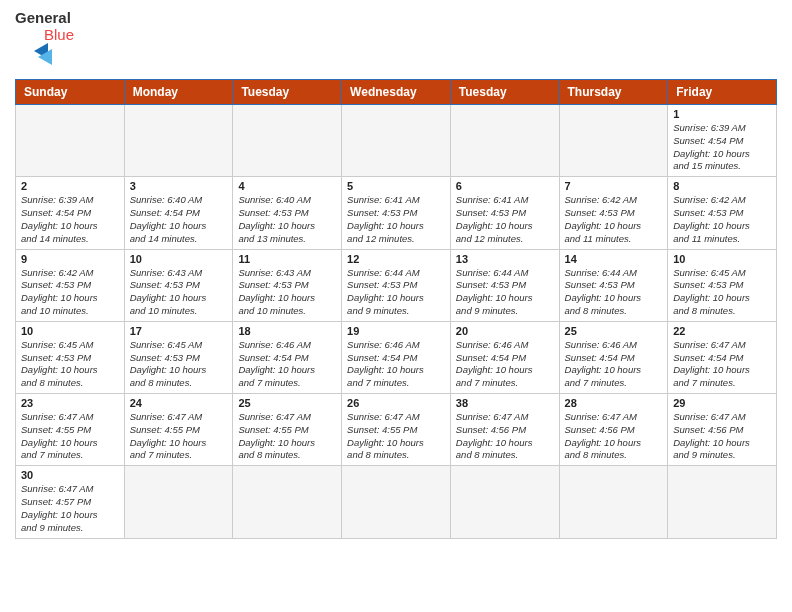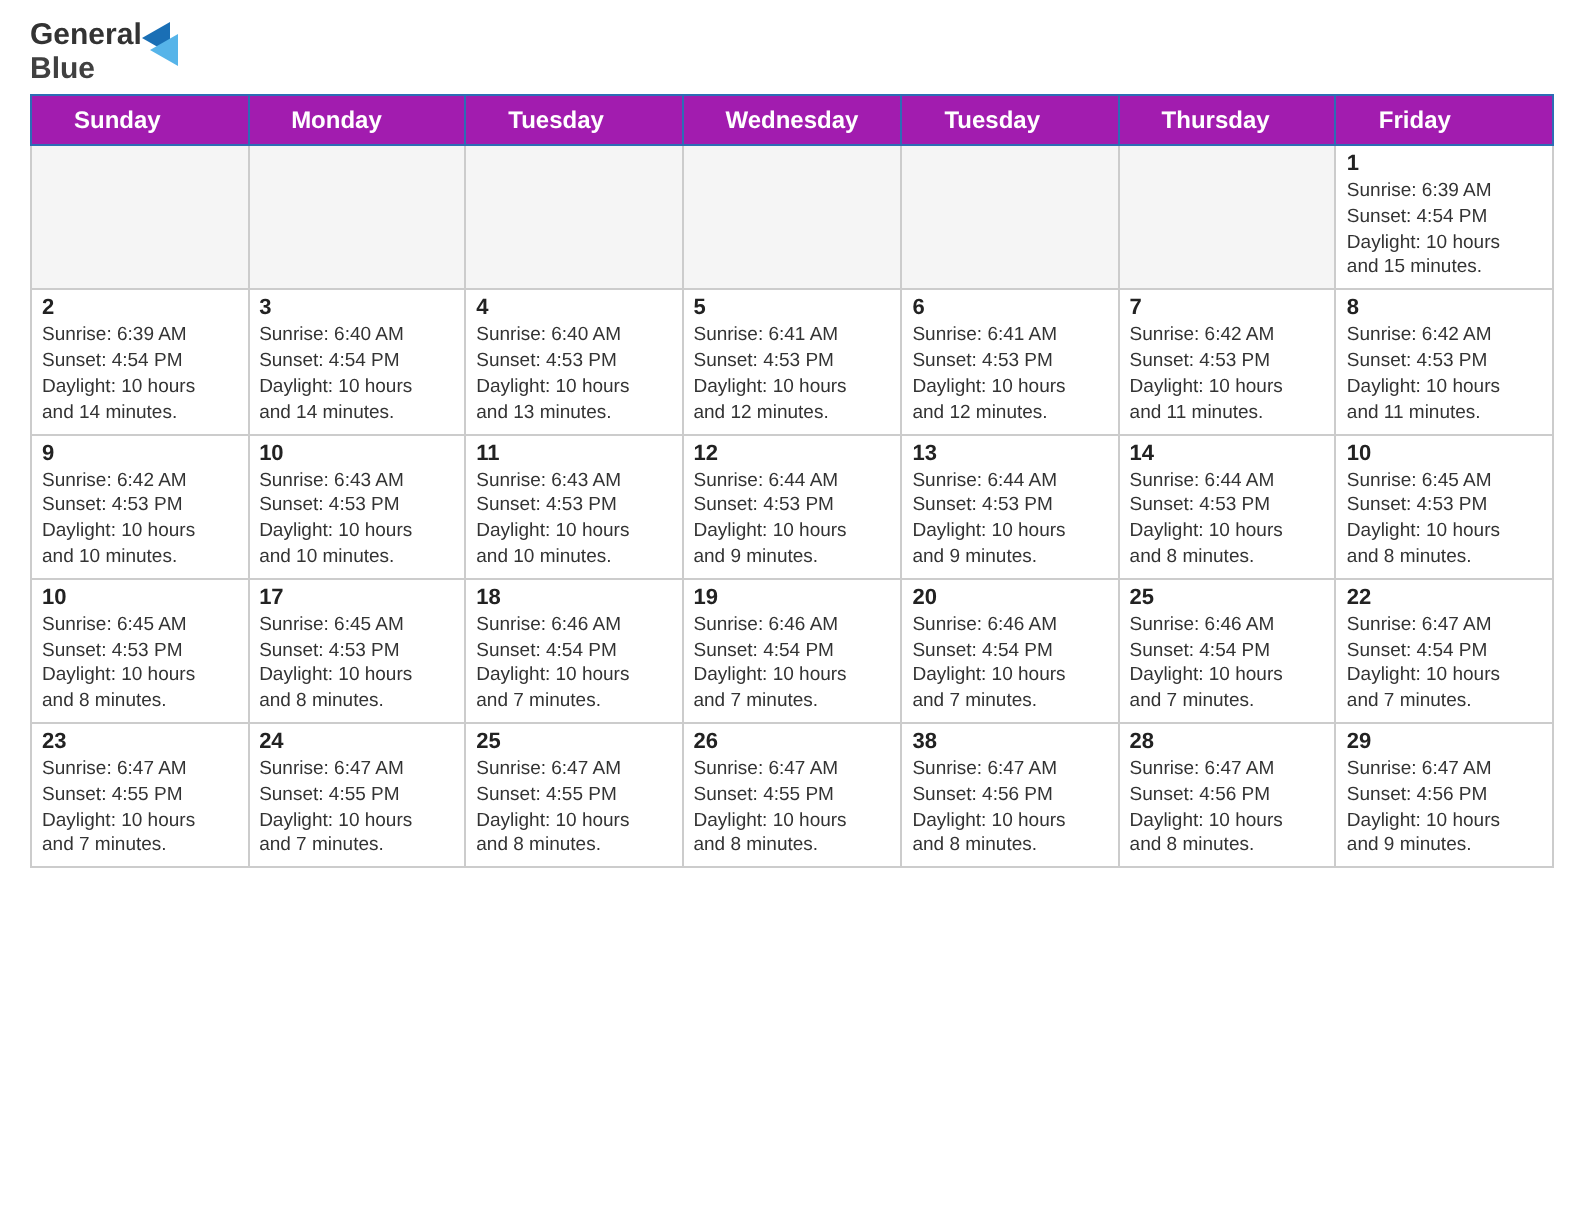--- a/index.html
+++ b/index.html
@@ -32,24 +32,24 @@
     .location {
       font-size: 14px;
       color: #555;
     }
     table {
       width: 100%;
       border-collapse: collapse;
       font-size: 10px;
     }
     thead tr th {
-      background-color: #a21caf;
+      background-color: #c2410c;
       color: #fff;
       text-align: left;
-      padding: 5px 21px;
+      padding: 5px 8px;
       font-size: 12px;
       font-weight: bold;
       border: 1px solid #2d6db5;
     }
     tbody tr td {
       border: 1px solid #ccc;
       vertical-align: top;
       padding: 3px 5px;
       width: calc(100% / 7);
       min-height: 70px;
@@ -63,31 +63,32 @@
       font-weight: bold;
       font-size: 11px;
       color: #222;
       display: block;
       margin-bottom: 2px;
     }
     .day-info {
       color: #333;
       font-size: 9.5px;
       line-height: 1.35;
+      font-style: italic;
     }
   </style>
 </head>
 <body>
 
 <div class="header">
   <div class="logo">
-      <div style="display: flex; align-items: center; gap: 0px;">
+      <div style="display: flex; align-items: center; gap: 0px; flex-direction: column;">
         <div style="line-height: 1.1; font-size: 15px;">
           <div style="color: rgb(51, 51, 51); font-weight: bold;">General</div>
-          <div style="color: #404040; font-weight: bold;">Blue</div>
+          <div style="color: #ef4444; font-weight: normal; margin-left: 29px;">Blue</div>
         </div>
         <svg width="22" height="32" viewBox="0 0 22 32">
           <polygon points="0,8 14,0 14,16" fill="#1a6fb5"></polygon>
           <polygon points="4,14 18,6 18,22" fill="#56b4e9"></polygon>
         </svg>
       </div>
     </div>
   <div class="title-block">
     <div class="month-title"></div>
     <div class="location"></div>
@@ -319,14 +320,29 @@
 and 8 minutes.</div>
         </td>
         <td>
           <span class="day-number">29</span>
           <div class="day-info" style="white-space: pre-line;">Sunrise: 6:47 AM
 Sunset: 4:56 PM
 Daylight: 10 hours
 and 9 minutes.</div>
         </td>
       </tr>
+      <tr>
+        <td>
+          <span class="day-number">30</span>
+          <div class="day-info" style="white-space: pre-line;">Sunrise: 6:47 AM
+Sunset: 4:57 PM
+Daylight: 10 hours
+and 9 minutes.</div>
+        </td>
+        <td class="empty"></td>
+        <td class="empty"></td>
+        <td class="empty"></td>
+        <td class="empty"></td>
+        <td class="empty"></td>
+        <td class="empty"></td>
+      </tr>
     </tbody>
 </table>
 
 </body></html>

